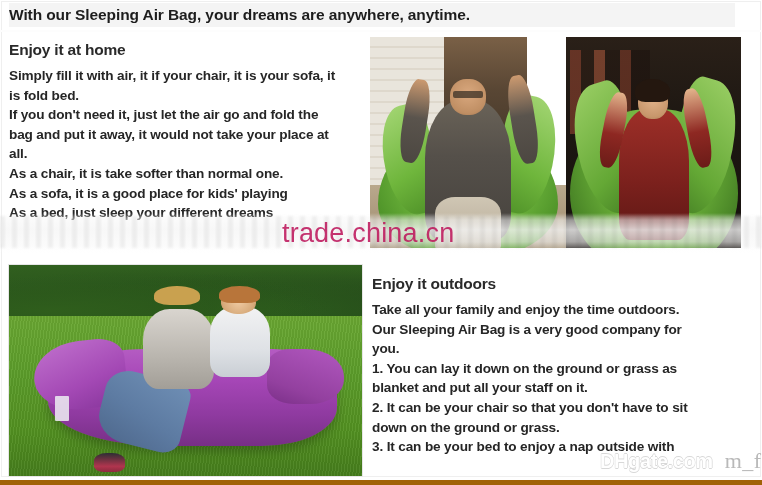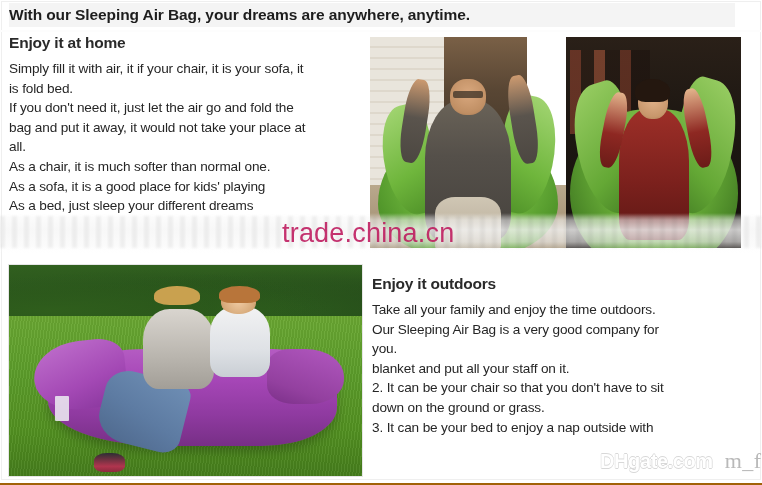--- a/index.html
+++ b/index.html
@@ -13,21 +13,21 @@
     -webkit-font-smoothing: antialiased;
   }
 
   .page {
     position: relative;
     width: 762px;
     height: 485px;
     background: #ffffff;
     overflow: hidden;
     box-sizing: border-box;
-    border-bottom: 2px solid #a16207;
+    border-bottom: 5px solid #a16207;
   }
 
   
   .page-frame {
     position: absolute;
     left: 1px;
     top: 1px;
     right: 1px;
     bottom: 3px;
     border: 1px solid #efefef;
@@ -69,27 +69,27 @@
     margin: 0 0 7px 0;
     letter-spacing: -0.2px;
   }
   .col-body {
     font-size: 13.6px;
     line-height: 19.6px;
     color: #262626;
     margin: 0;
     letter-spacing: -0.15px;
   }
-  .col-body .ln { display: block; }
+  .col-body .ln { display: block; font-weight: bold; }
 
   
   .block-home {
     position: absolute;
     left: 9px;
-    top: 34px;
+    top: 41px;
     width: 352px;
   }
 
   
   .block-outdoors {
     position: absolute;
     left: 372px;
     top: 264px;
     width: 378px;
     margin-top: 11px;
@@ -423,21 +423,21 @@
   <div class="headline-rule"></div>
 
   <div class="block-home">
     <h2 class="col-heading">Enjoy it at home</h2>
     <p class="col-body">
       <span class="ln">Simply fill it with air, it if your chair, it is your sofa, it</span>
       <span class="ln">is fold bed.</span>
       <span class="ln">If you don't need it, just let the air go and fold the</span>
       <span class="ln">bag and put it away, it would not take your place at</span>
       <span class="ln">all.</span>
-      <span class="ln">As a chair, it is much softer than normal one.</span>
+      <span class="ln">As a chair, it is take softer than normal one.</span>
       <span class="ln">As a sofa, it is a good place for kids' playing</span>
       <span class="ln">As a bed, just sleep your different dreams</span>
     </p>
   </div>
 
   <div class="photo photo-indoor">
 
     <div class="half half-left">
       <div class="scene-in-left">
         <div class="wall-left"></div>
@@ -491,20 +491,21 @@
       <div class="boy-hair"></div>
     </div>
   </div>
 
   <div class="block-outdoors">
     <h2 class="col-heading">Enjoy it outdoors</h2>
     <p class="col-body">
       <span class="ln">Take all your family and enjoy the time outdoors.</span>
       <span class="ln">Our Sleeping Air Bag is a very good company for</span>
       <span class="ln">you.</span>
+      <span class="ln">1. You can lay it down on the ground or grass as</span>
       <span class="ln">blanket and put all your staff on it.</span>
       <span class="ln">2. It can be your chair so that you don't have to sit</span>
       <span class="ln">down on the ground or grass.</span>
       <span class="ln">3. It can be your bed to enjoy a nap outside with</span>
     </p>
   </div>
 
   <div class="blur-band"></div>
   <div class="blur-streaks"></div>
   <div class="wm-trade">trade.china.cn</div>

